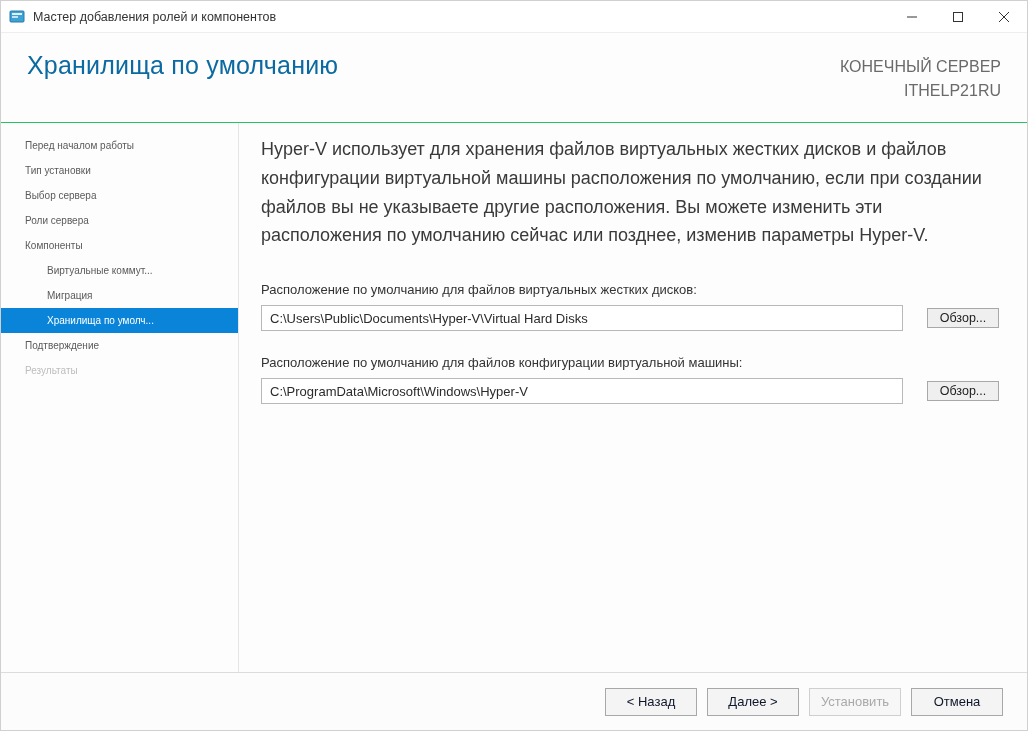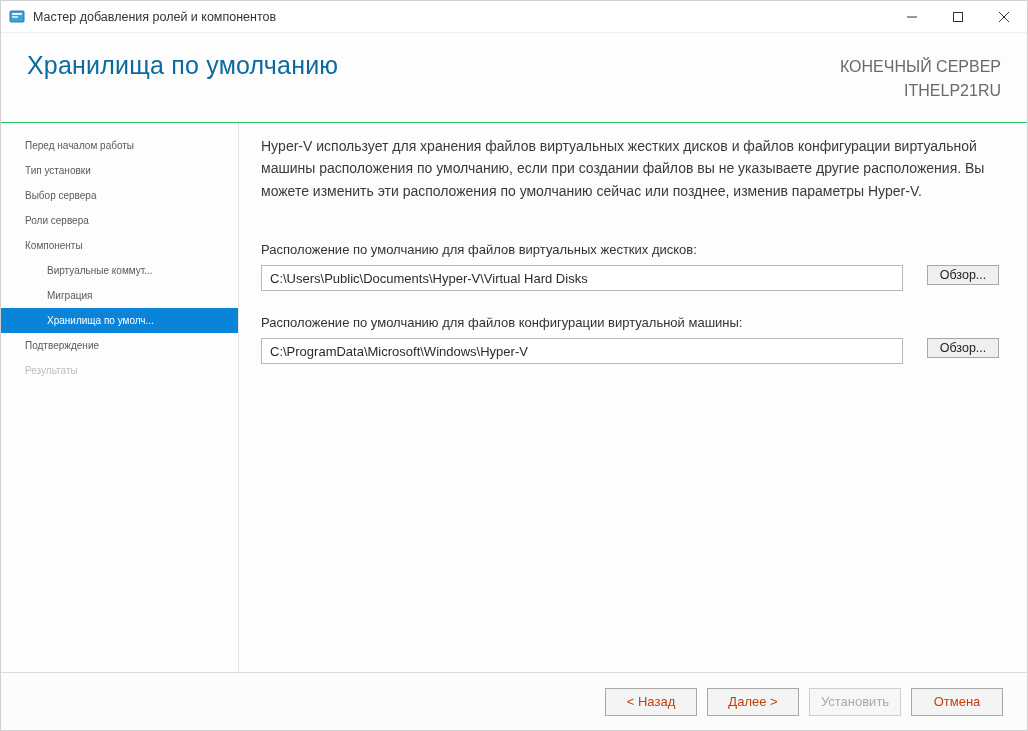--- a/index.html
+++ b/index.html
@@ -92,32 +92,32 @@
   }
   .step.disabled { color: #bdbdbd; }
 
   
   .content {
     flex: 1;
     padding: 12px 28px 10px 22px;
     overflow: auto;
   }
   .intro {
-    font-size: 14px;
+    font-size: 18px;
     color: #3a3a3a;
     line-height: 1.6;
-    margin-bottom: 40px;
+    margin-bottom: 32px;
   }
   .field-label {
     font-size: 13px;
     color: #333;
     margin: 12px 0 8px 0;
   }
   .field-row {
-    display: flex; gap: 24px; 
+    display: flex; gap: 24px; align-items: center;
     margin-bottom: 24px;
   }
   .path-input {
     flex: 1;
     height: 26px;
     border: 1px solid #b8b8b8;
     background: #fff;
     padding: 3px 8px;
     font-size: 13px;
     color: #2b2b2b;
@@ -139,21 +139,21 @@
     display: flex; align-items: center; justify-content: flex-end;
     padding: 0 24px;
     gap: 10px;
     background: #fcfcfc;
   }
   .footer button {
     min-width: 92px; height: 28px;
     border: 1px solid #a8a8a8;
     background: #f4f4f4;
     font-size: 13px;
-    color: #c2410c;
+    color: #0f172a;
     cursor: pointer;
     padding: 0 10px;
   }
   .footer button:disabled {
     color: #a9a9a9;
     border-color: #cfcfcf;
     background: #f7f7f7;
     cursor: default;
   }
 </style>

